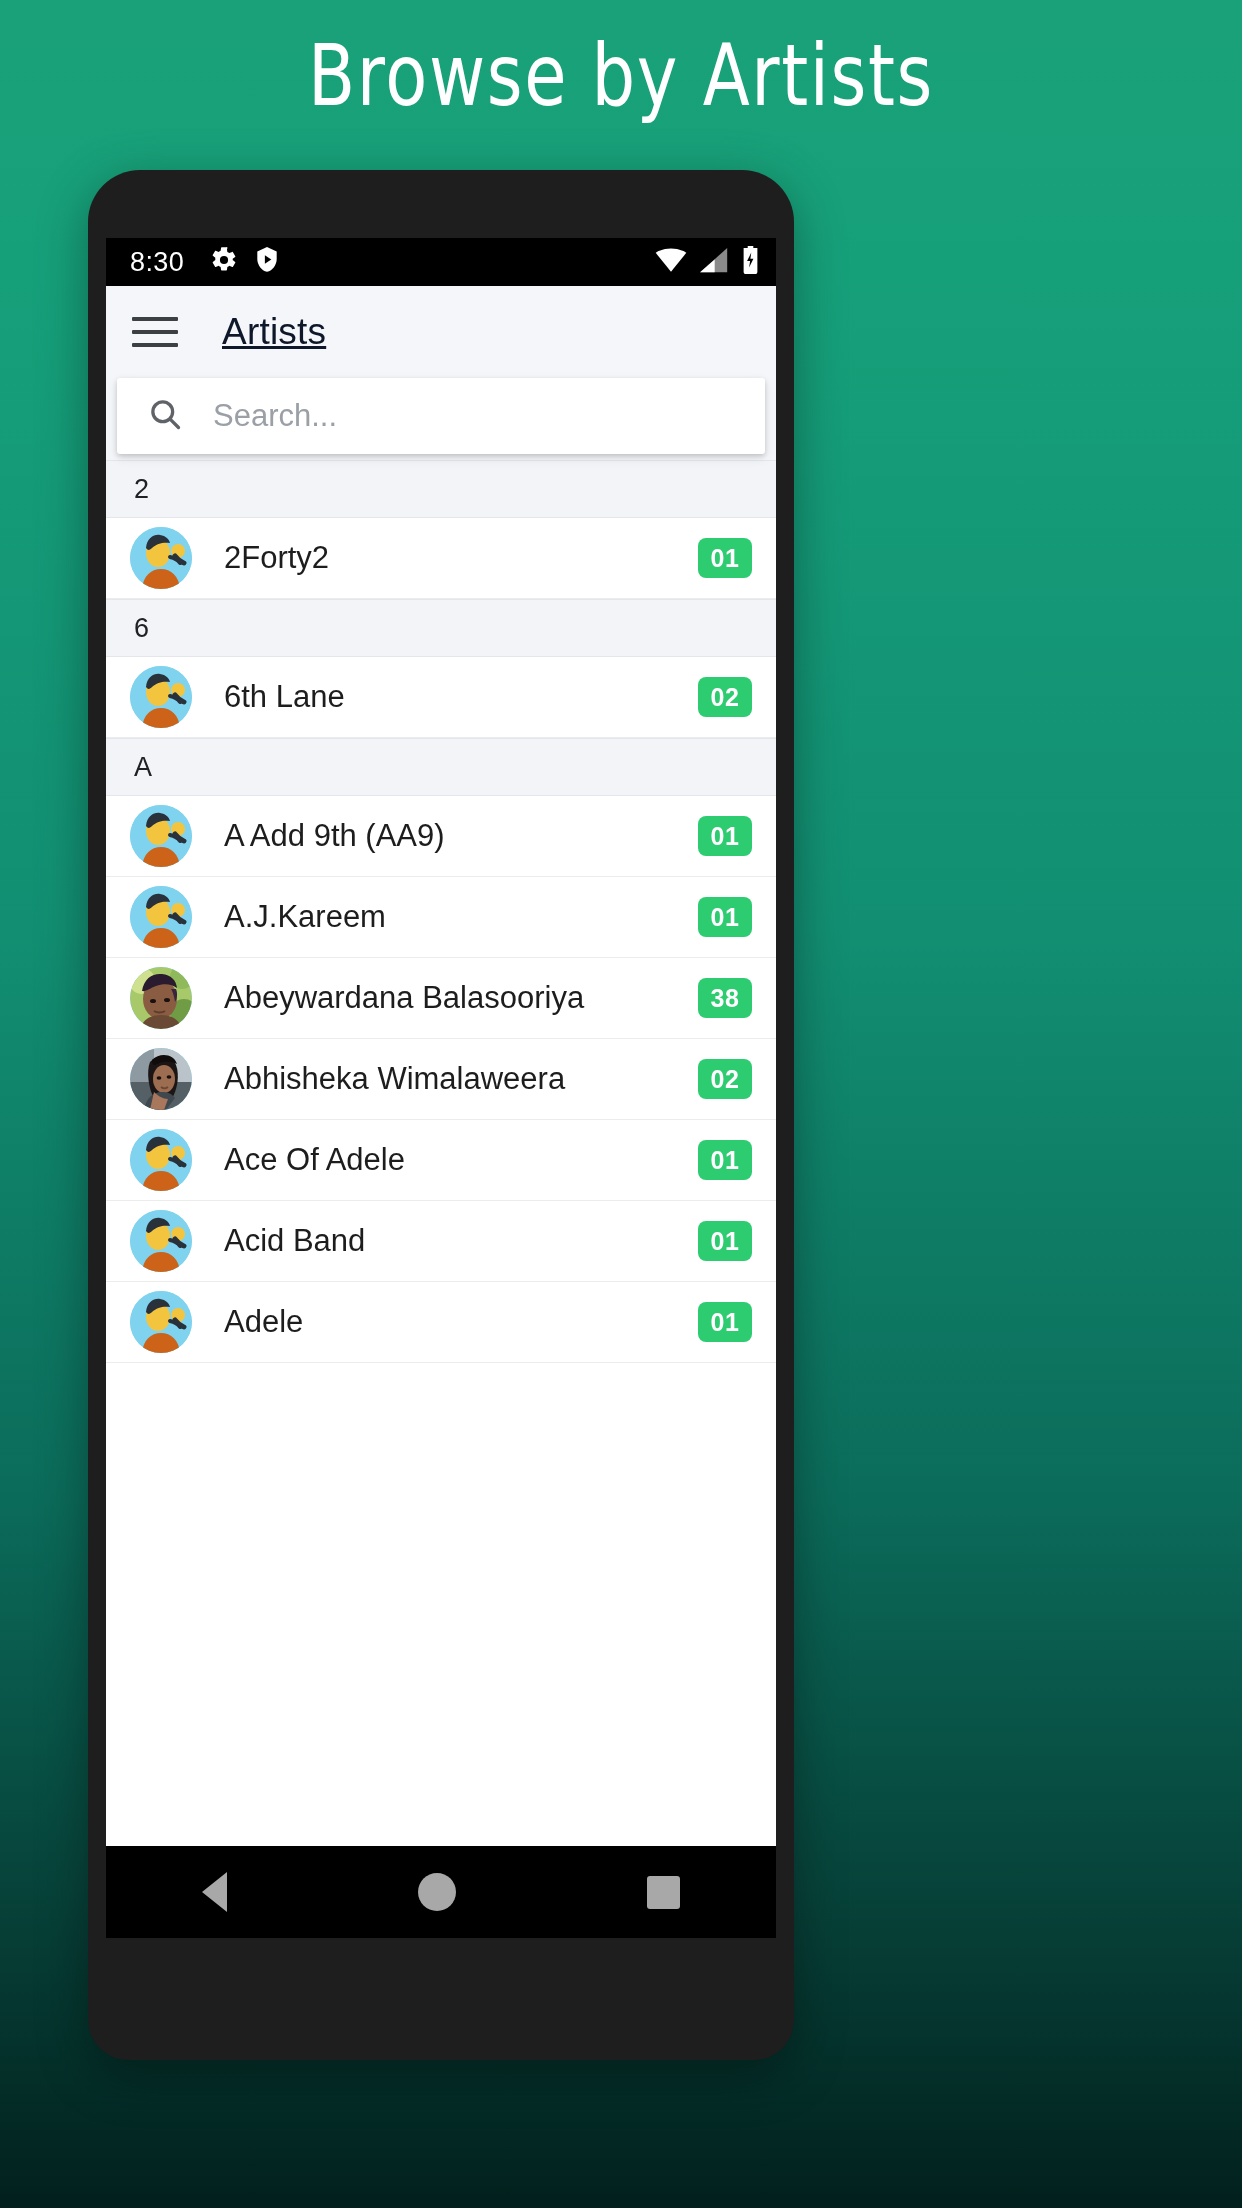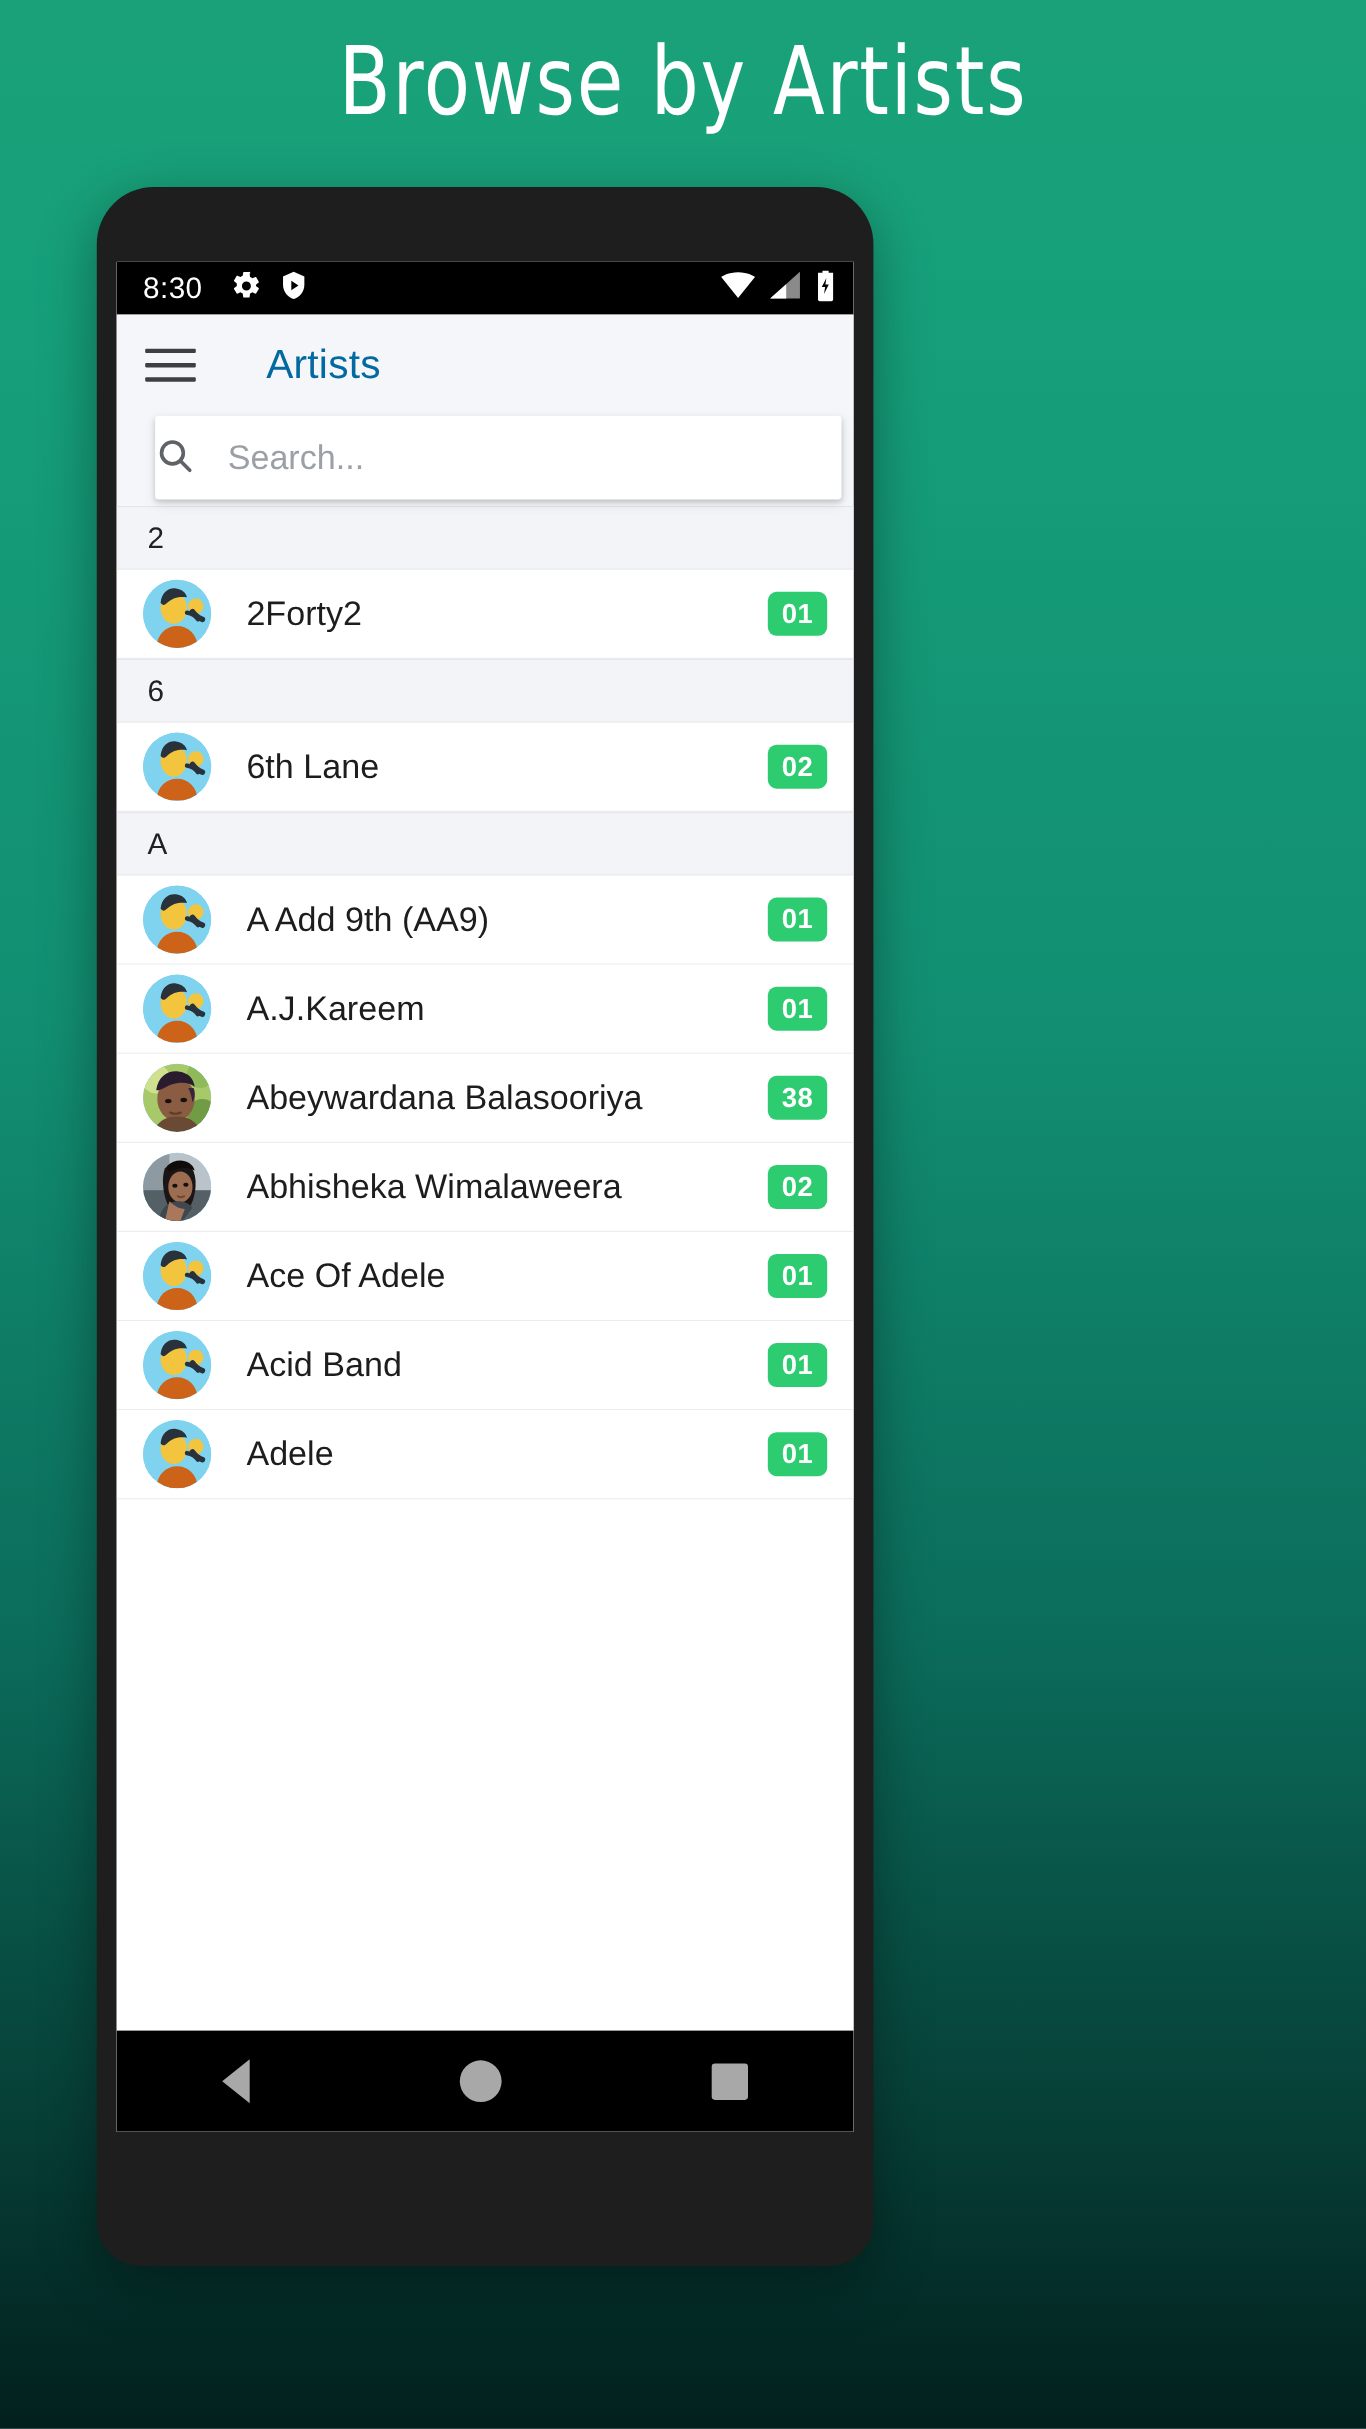--- a/index.html
+++ b/index.html
@@ -57,33 +57,32 @@
   .appbar{
     flex:0 0 92px; background:#f4f6f9;
     display:flex; align-items:center; padding-left:26px;
   }
   .hamburger{
     width:46px; height:36px; display:flex; flex-direction:column;
     justify-content:center; gap:9px; cursor:pointer;
   }
   .hamburger span{ display:block; height:4px; background:#3c4043; border-radius:1px; }
   .appbar-title{
-    margin-left:64px; font-size:37px; color:#0369a1; font-weight:400; letter-spacing:.2px;
+    margin-left:44px; font-size:37px; color:#0f172a; font-weight:400; letter-spacing:.2px;text-decoration:underline;
   }
 
   
   .search-wrap{
     flex:0 0 82px; background:#f4f6f9;
     padding:0 11px 0 11px; position:relative; z-index:3;
   }
   .search-box{
     height:76px; background:#ffffff; border-radius:3px;
-    display:flex; align-items:center; 
+    display:flex; align-items:center; padding-left:30px;
     box-shadow:0 2px 5px rgba(0,0,0,.16), 0 4px 12px rgba(0,0,0,.09);
-    margin-left:24px;
   }
   .search-input{
     border:none; outline:none; background:transparent;
     font-family:"Liberation Sans", sans-serif;
     font-size:31px; color:#3c4043; margin-left:30px; width:78%;
   }
   .search-input::placeholder{ color:#9aa0a6; }
 
   
   .list{ flex:1 1 auto; background:#ffffff; overflow:hidden; }

